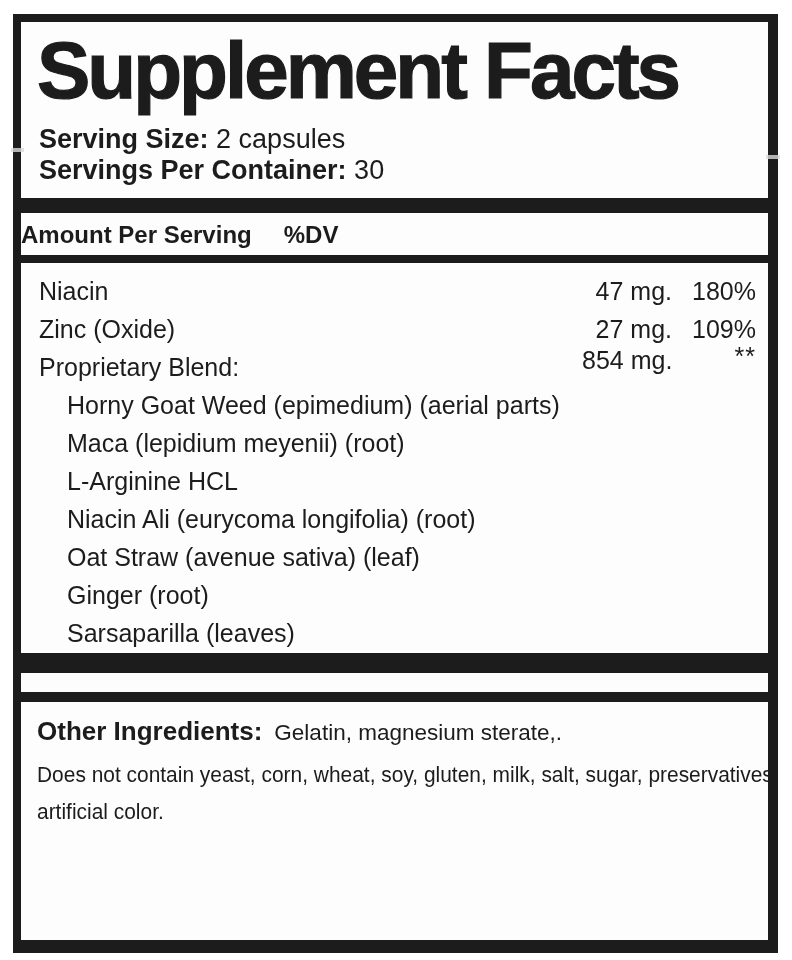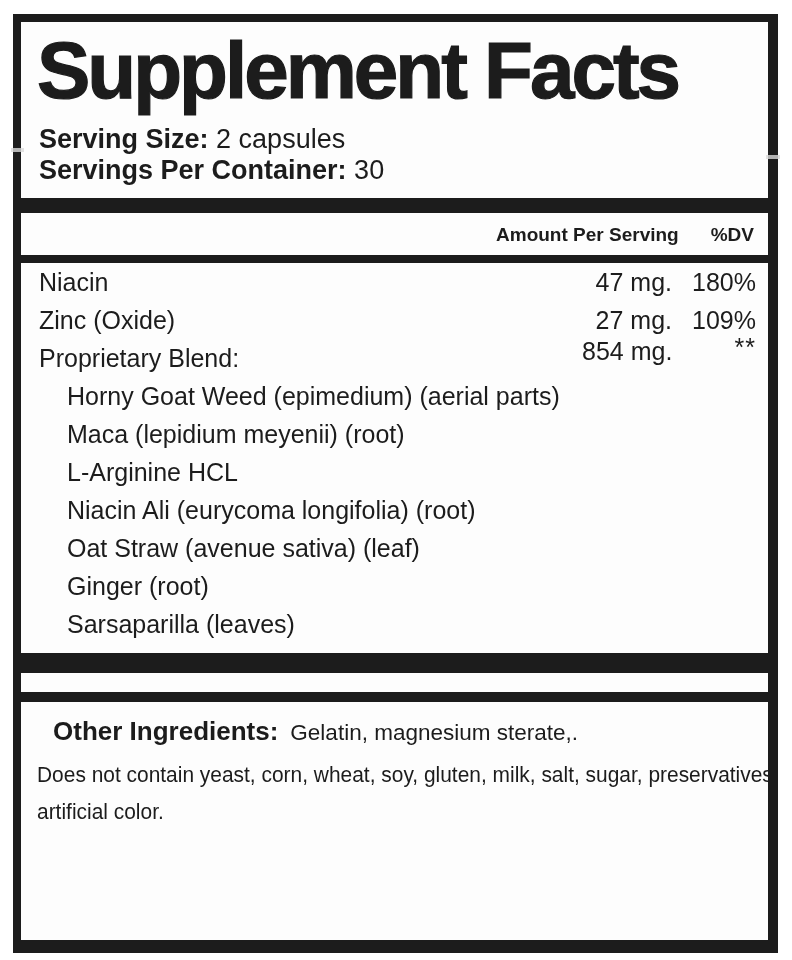--- a/index.html
+++ b/index.html
@@ -37,34 +37,34 @@
   .serving {
     margin: 12px 17px 0 18px;
     font-size: 27px;
     line-height: 31px;
   }
   .b { font-weight: bold; }
   .bar { background: #1c1c1c; width: 100%; }
   .bar-thick  { height: 15px; margin-top: 12px; }
   .col-header {
     display: flex;
-    justify-content: flex-end;
+    justify-content: flex-start;
     align-items: baseline;
     gap: 32px;
     padding-right: 14px;
     font-weight: bold;
-    font-size: 19px;
+    font-size: 24px;
     line-height: 24px;
     margin-top: 10px;
   }
   .bar-thin   { height: 8px;  margin-top: 8px; }
   .rows { margin-top: 5px; font-size: 25px; }
   .row {
     display: flex;
-    align-items: flex-start;
+    align-items: flex-end;
     height: 38px;
     padding: 0 12px 0 18px;
   }
   .n-name { flex: 1; white-space: nowrap; }
   .indent .n-name { padding-left: 28px; }
   .n-amt { width: 90px; text-align: right; white-space: nowrap; }
   .n-dv  { width: 84px; text-align: right; white-space: nowrap; }
   .raised { position: relative; top: -7px; }
   .dv-sup { position: relative; top: -11px; letter-spacing: 1px; }
   .bar-thick2 { height: 20px; margin-top: 5px; }
@@ -74,21 +74,21 @@
     font-weight: bold;
     line-height: 30px;
   }
   .footnote .ast {
     font-size: 19px;
     vertical-align: 3px;
     margin-right: 7px;
   }
   .bar-med { height: 10px; margin-top: 19px; }
   .other {
-    margin: 14px 32px 0;
+    margin: 14px 16px 0;
     font-size: 22.5px;
     line-height: 30px;
   }
   .oi-label { font-weight: bold; font-size: 26px; margin-right: 12px; }
   .disclaimer {
     margin: 8px 0 0 16px;
     font-size: 22.5px;
     line-height: 37px;
     width: 112%;
     transform: scaleX(0.93);

